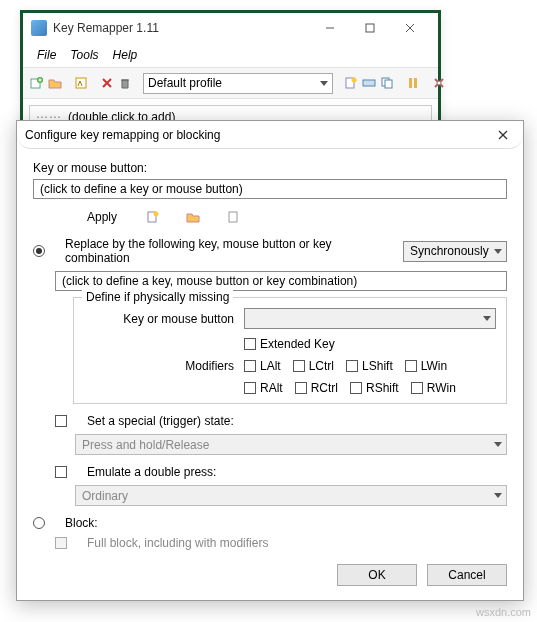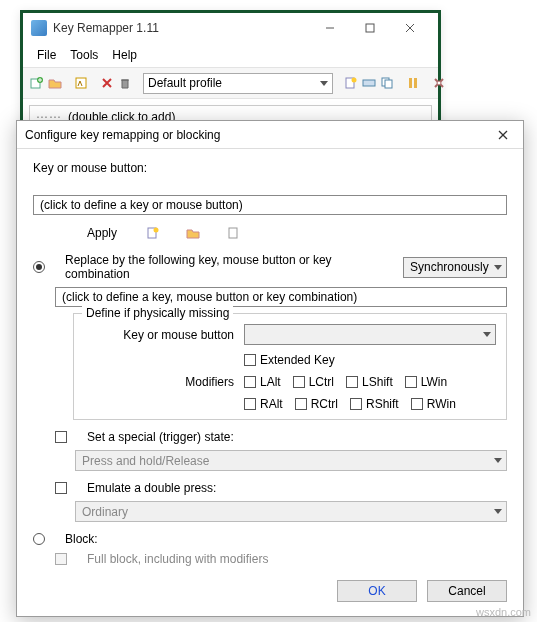--- a/index.html
+++ b/index.html
@@ -6,36 +6,36 @@
   body { margin: 0; background: #fff; width: 537px; height: 622px; position: relative; overflow: hidden; }
   
   
   .main-window { position: absolute; left: 20px; top: 10px; width: 421px; border: 3px solid #14532d; background: #fff; box-shadow: 0 2px 10px rgba(0,0,0,0.1); }
   .titlebar { display: flex; align-items: center; height: 30px; padding: 0 8px; background: #fff; }
   .app-icon { width: 16px; height: 16px; margin-right: 6px; background: linear-gradient(135deg,#6fb4e8,#3a7fc4); border-radius: 2px; }
   .titlebar .title { flex: 1; color: #333; }
   .win-btn { width: 40px; height: 28px; display: flex; align-items: center; justify-content: center; color: #666; }
   .win-btn svg { width: 10px; height: 10px; stroke: #555; stroke-width: 1; fill: none; }
   
-  .menubar { display: flex; gap: 2px; padding: 2px 8px; }
+  .menubar { display: flex; gap: 2px; padding: 2px 8px; font-style: italic; }
   .menubar span { padding: 3px 6px; }
   
   .toolbar { display: flex; align-items: center; gap: 2px; padding: 4px 6px; border-top: 1px solid #e3e3e3; border-bottom: 1px solid #e3e3e3; background: #f6f6f6; }
   .tb-btn { width: 22px; height: 22px; display: flex; align-items: center; justify-content: center; border: 1px solid transparent; border-radius: 2px; }
   .tb-btn svg { width: 14px; height: 14px; }
   .tb-sep { width: 1px; height: 20px; background: #ccc; margin: 0 3px; }
   .profile-select { flex: 0 0 190px; height: 21px; border: 1px solid #aaa; background: #fff; display: flex; align-items: center; justify-content: space-between; padding: 0 4px; }
   .chev { width: 0; height: 0; border-left: 4px solid transparent; border-right: 4px solid transparent; border-top: 5px solid #555; }
   
   .listview { border: 1px solid #ccc; margin: 6px; height: 24px; display: flex; align-items: center; padding: 0 6px; font-size: 12px; gap: 6px; }
   .dotted { color: #888; letter-spacing: 1px; }
   
   
   .dialog { position: absolute; left: 16px; top: 120px; width: 508px; border: 1px solid #9b9b9b; background: #fff; box-shadow: 0 4px 20px rgba(0,0,0,0.25); }
-  .dlg-titlebar { display: flex; align-items: center; height: 28px; border-bottom: 1px solid #ddd; padding: 0 8px; }
+  .dlg-titlebar { display: flex; align-items: center; height: 28px; border-bottom: 1px solid #ddd; padding: 0 8px; border-radius: 14px; }
   .dlg-titlebar .title { flex: 1; }
   .close-x { width: 24px; height: 24px; display: flex; align-items: center; justify-content: center; }
   .close-x svg { width: 10px; height: 10px; stroke: #333; stroke-width: 1.3; }
   
   .dlg-body { padding: 12px 16px 10px; }
   .row { display: flex; align-items: center; margin-bottom: 6px; gap: 20px; }
   .label { color: #000; }
   .textbox { flex: 1; height: 20px; border: 1px solid #888; padding: 2px 6px; background: #fff; display: flex; align-items: center; }
   .select { height: 21px; border: 1px solid #888; background: #f0f0f0; display: flex; align-items: center; justify-content: space-between; padding: 0 4px 0 6px; }
   .select.white { background: #fff; }
@@ -48,21 +48,21 @@
   .group-title { position: absolute; top: -8px; left: 8px; background: #fff; padding: 0 4px; }
   .grid { display: grid; grid-template-columns: 160px 1fr; row-gap: 8px; align-items: center; }
   .lblr { text-align: right; padding-right: 10px; }
   .mod-row { display: flex; gap: 12px; align-items: center; }
   .mod { display: flex; align-items: center; gap: 4px; white-space: nowrap; }
   .disabled-text { color: #888; }
   .select.disabled { background: #f0f0f0; border-color: #bbb; color: #888; }
   
   .btn-row { display: flex; justify-content: flex-end; gap: 10px; padding: 8px 0 4px; }
   .btn { width: 80px; height: 22px; border: 1px solid #aaa; background: #e9e9e9; display: flex; align-items: center; justify-content: center; }
-  .btn.disabled { color: #1d4ed8; }
+  .btn.disabled { color: #000000; }
   
   .icon-btn { width: 20px; height: 20px; display: flex; align-items: center; justify-content: center; border: 1px solid transparent; }
   .icon-btn svg { width: 14px; height: 14px; }
   
   .watermark { position: absolute; right: 6px; bottom: 4px; font-size: 11px; color: #bbb; }
 </style>
 </head>
 <body>
 
 <div class="main-window">
@@ -171,21 +171,21 @@
   <div class="dlg-titlebar">
     <span class="title">Configure key remapping or blocking</span>
     <div class="close-x">
         <svg>
           <line x1="1" y1="1" x2="9" y2="9"></line>
           <line x1="9" y1="1" x2="1" y2="9"></line>
         </svg>
       </div>
   </div>
   <div class="dlg-body">
-    <div class="label" style="margin-bottom:20px;">Key or mouse button:</div>
+    <div class="label" style="margin-bottom:4px;">Key or mouse button:</div>
     <div class="textbox">
       <span>(click to define a key or mouse button)</span>
     </div>
 
     <div class="row" style="margin-top:8px;">
       <div style="width:90px; text-align:right; padding-right:6px;">Apply</div>
       <div class="icon-btn">
           <svg viewBox="0 0 14 14">
             <rect x="2" y="2" width="8" height="10" fill="#fff" stroke="#88b"></rect>
             <circle cx="10" cy="4" r="2.5" fill="#fc3"></circle>

